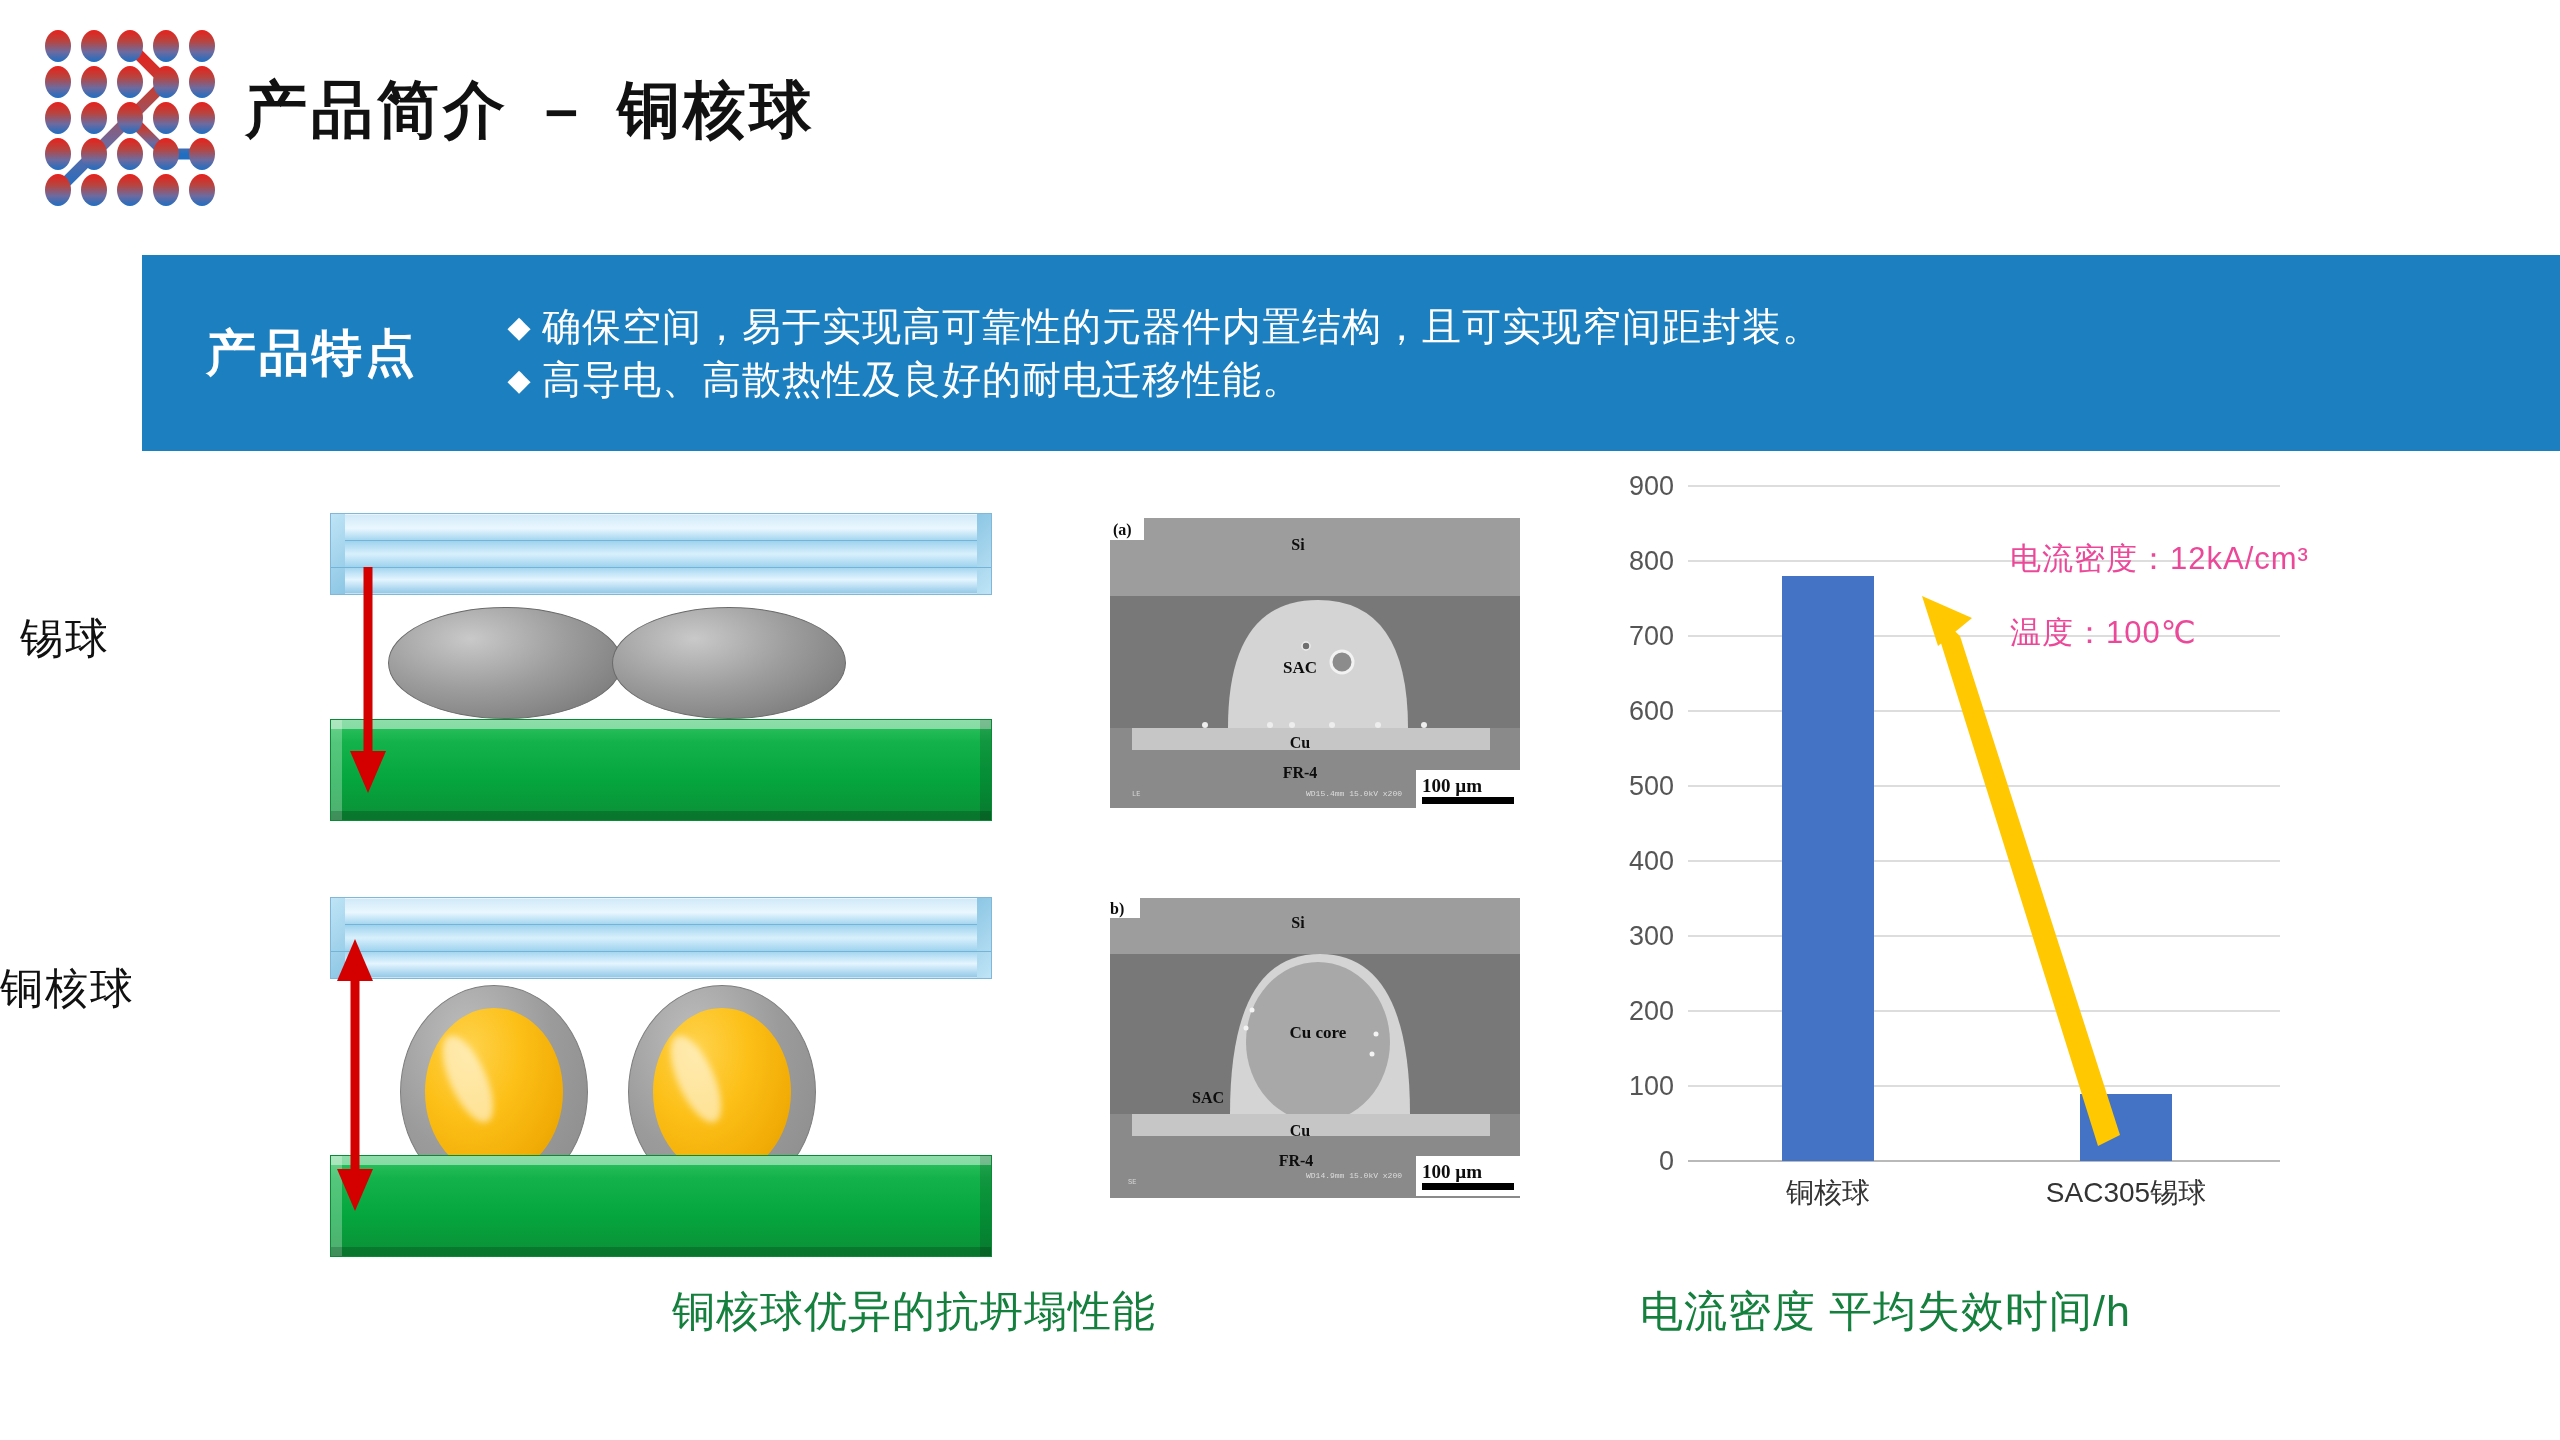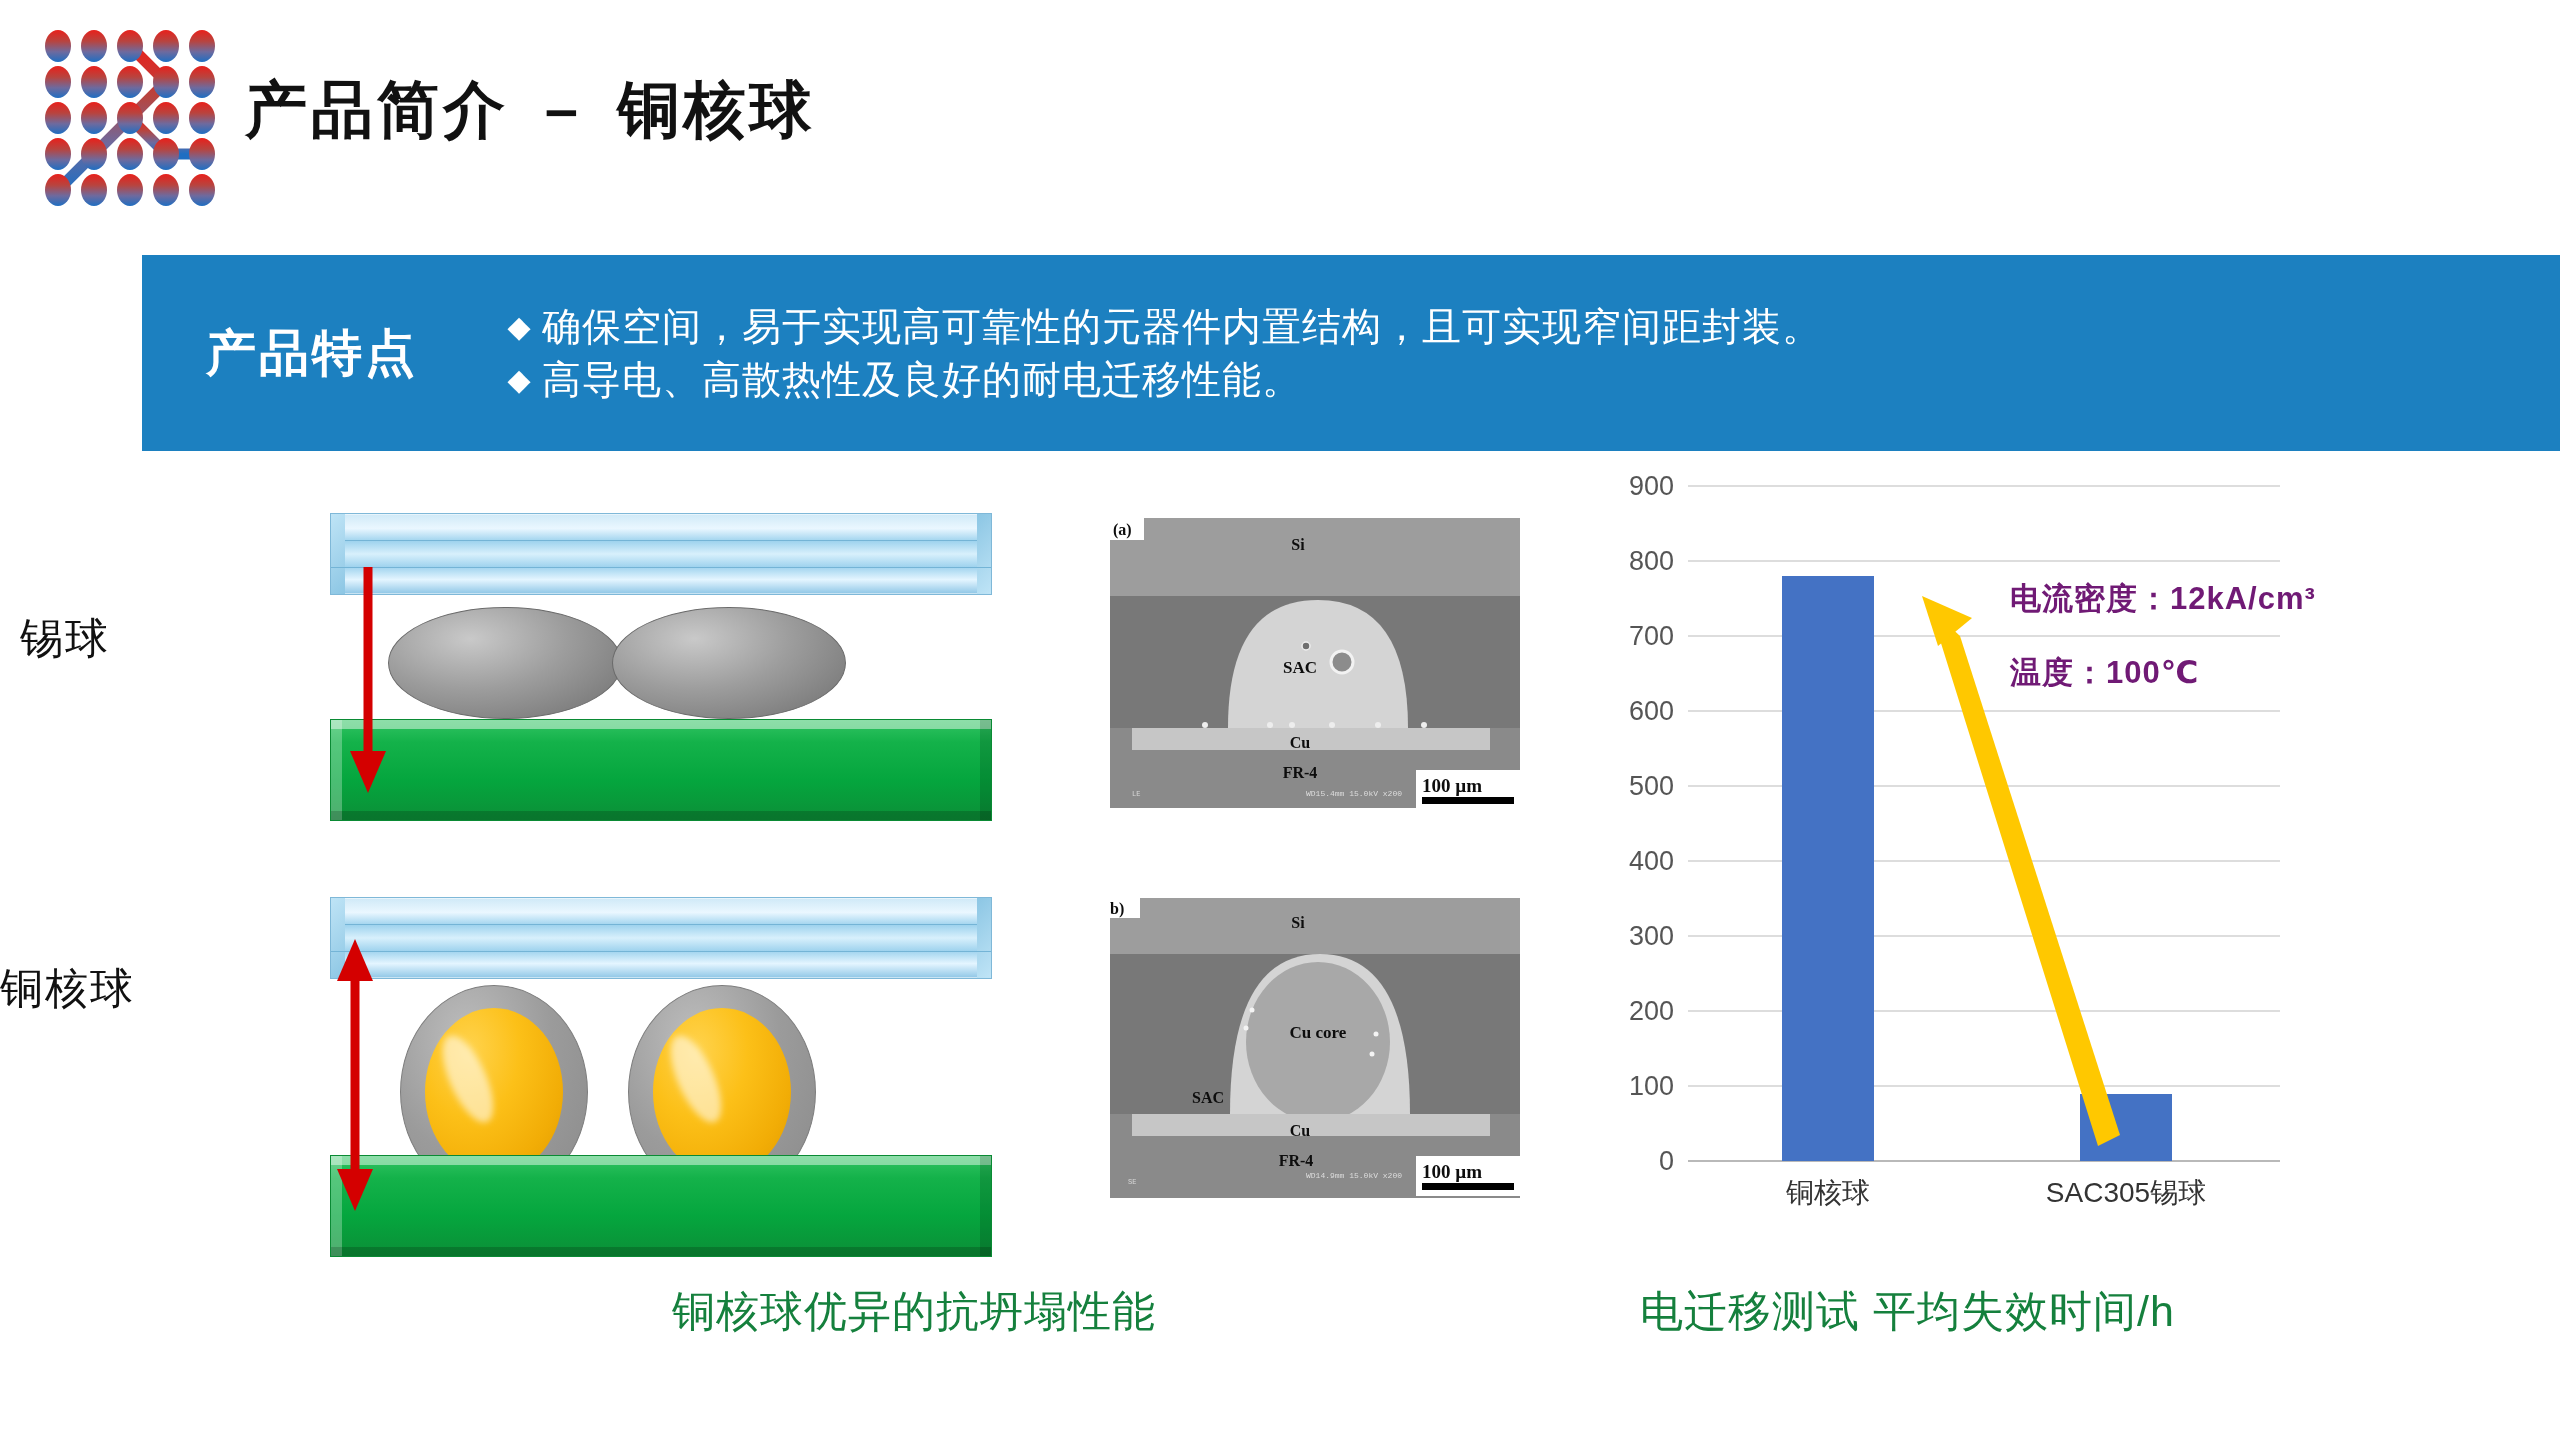--- a/index.html
+++ b/index.html
@@ -93,21 +93,21 @@
   
   .sem{position:absolute;background:#8d8d8d;overflow:hidden;border:0;}
   .sem-a{left:1110px;top:518px;width:410px;height:290px;}
   .sem-b{left:1110px;top:898px;width:410px;height:300px;}
   .sem-svg{position:absolute;left:0;top:0;width:100%;height:100%;}
 
   
   .chart{position:absolute;left:1600px;top:468px;width:900px;height:760px;}
   .chart-svg{position:absolute;left:0;top:0;width:100%;height:100%;}
   .annot{
-    position:absolute;color:#701a75;font-size:31px;font-weight:700;letter-spacing:1px;white-space:nowrap;margin-top:40px;
+    position:absolute;color:#ec4899;font-size:31px;font-weight:400;letter-spacing:1px;white-space:nowrap;
   }
   .annot1{left:2010px;top:538px;}
   .annot2{left:2010px;top:612px;}
 
   
   .caption{
     position:absolute;font-size:43px;color:#15803d;letter-spacing:1px;white-space:nowrap;
   }
   .cap-left{left:672px;top:1283px;}
   .cap-right{left:1640px;top:1283px;}
@@ -338,15 +338,15 @@
         <text class="cat-lbl" x="228" y="734" text-anchor="middle">铜核球</text>
         <text class="cat-lbl" x="526" y="734" text-anchor="middle">SAC305锡球</text>
       </g>
     </svg>
   </div>
 
   <div class="annot annot1">电流密度：12kA/cm³</div>
   <div class="annot annot2">温度：100℃</div>
 
   <div class="caption cap-left">铜核球优异的抗坍塌性能</div>
-  <div class="caption cap-right">电迁移测试 平均失效时间/h</div>
+  <div class="caption cap-right">电流密度 平均失效时间/h</div>
 
 </div>
 
 </body></html>

